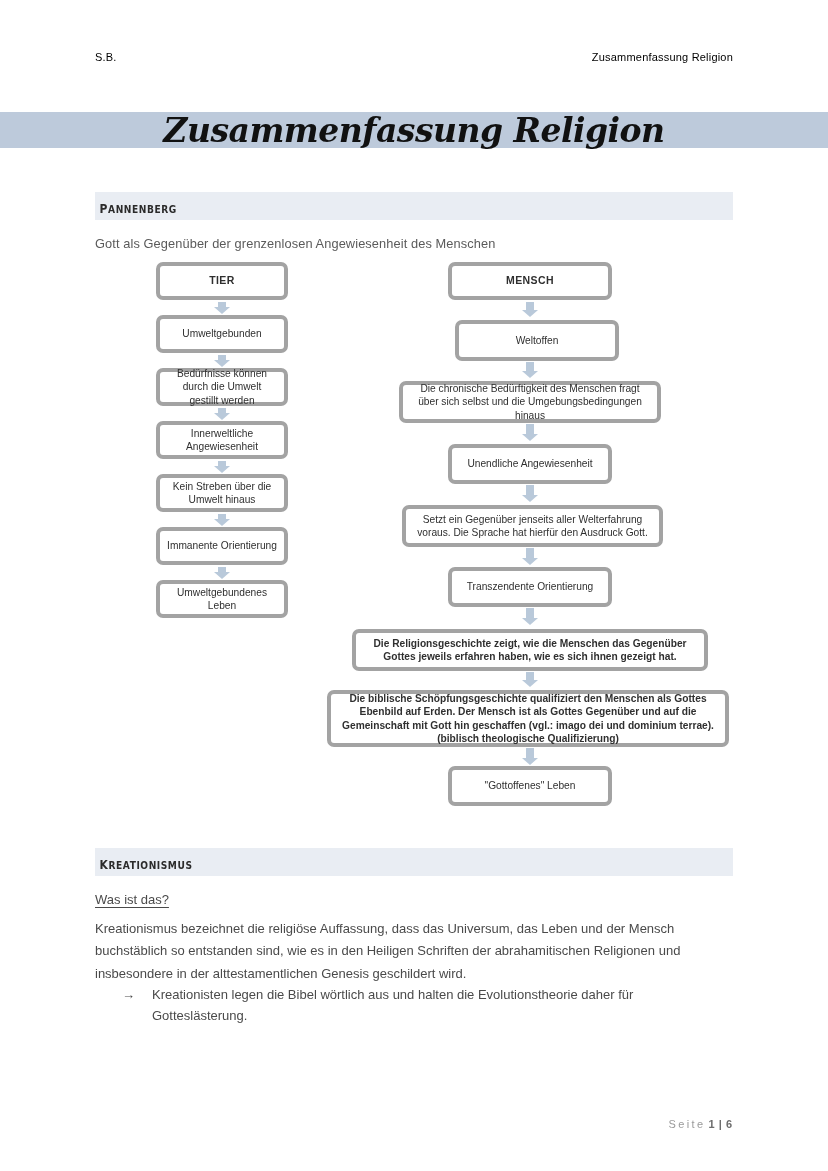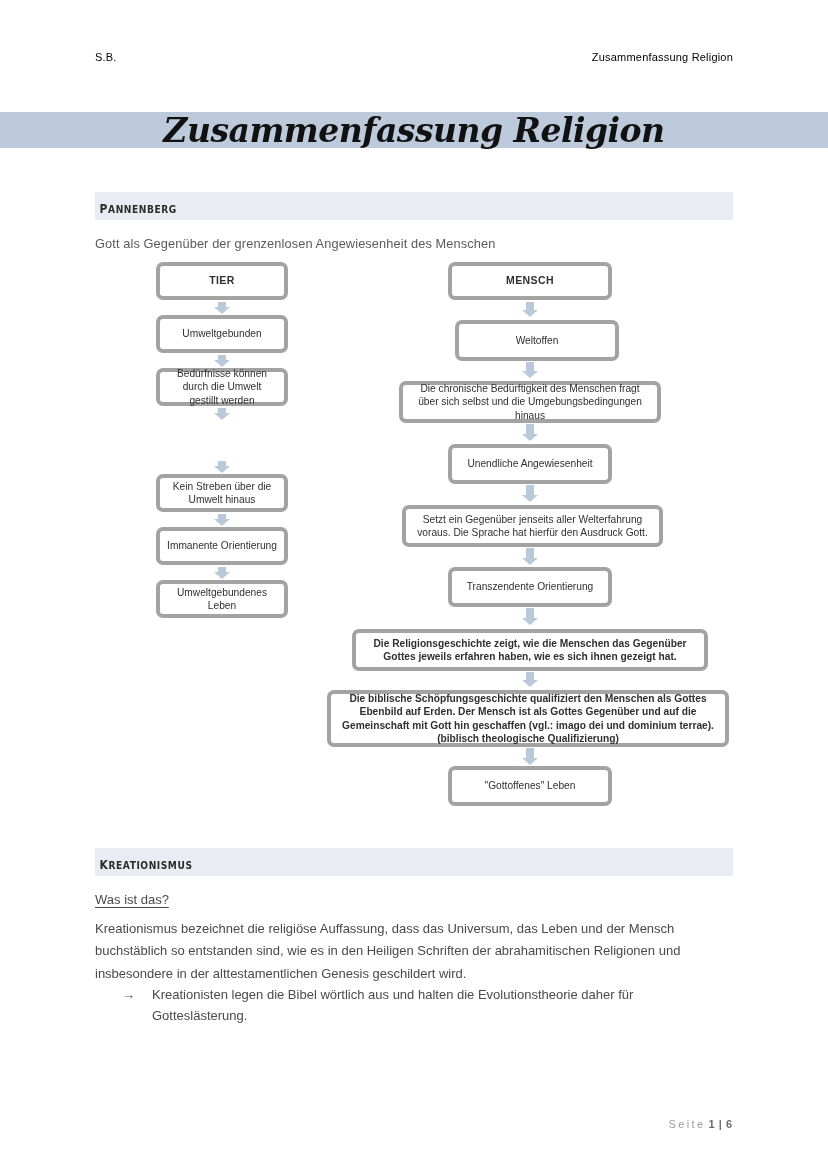--- a/index.html
+++ b/index.html
@@ -224,20 +224,21 @@
     <i style="height:5px;"></i>
       <u></u>
   </div>
 
   <div class="fc-box" style="left:156px; top:110px; width:132px; height:38px;">Bedürfnisse können durch die Umwelt gestillt werden</div>
   <div class="fc-arrow" style="left:214px; top:150px;">
     <i style="height:5px;"></i>
       <u></u>
   </div>
 
+  <div class="fc-box" style="left:156px; top:163px; width:132px; height:38px;">Innerweltliche Angewiesenheit</div>
   <div class="fc-arrow" style="left:214px; top:203px;">
     <i style="height:5px;"></i>
       <u></u>
   </div>
 
   <div class="fc-box" style="left:156px; top:216px; width:132px; height:38px;">Kein Streben über die Umwelt hinaus</div>
   <div class="fc-arrow" style="left:214px; top:256px;">
     <i style="height:5px;"></i>
       <u></u>
   </div>

